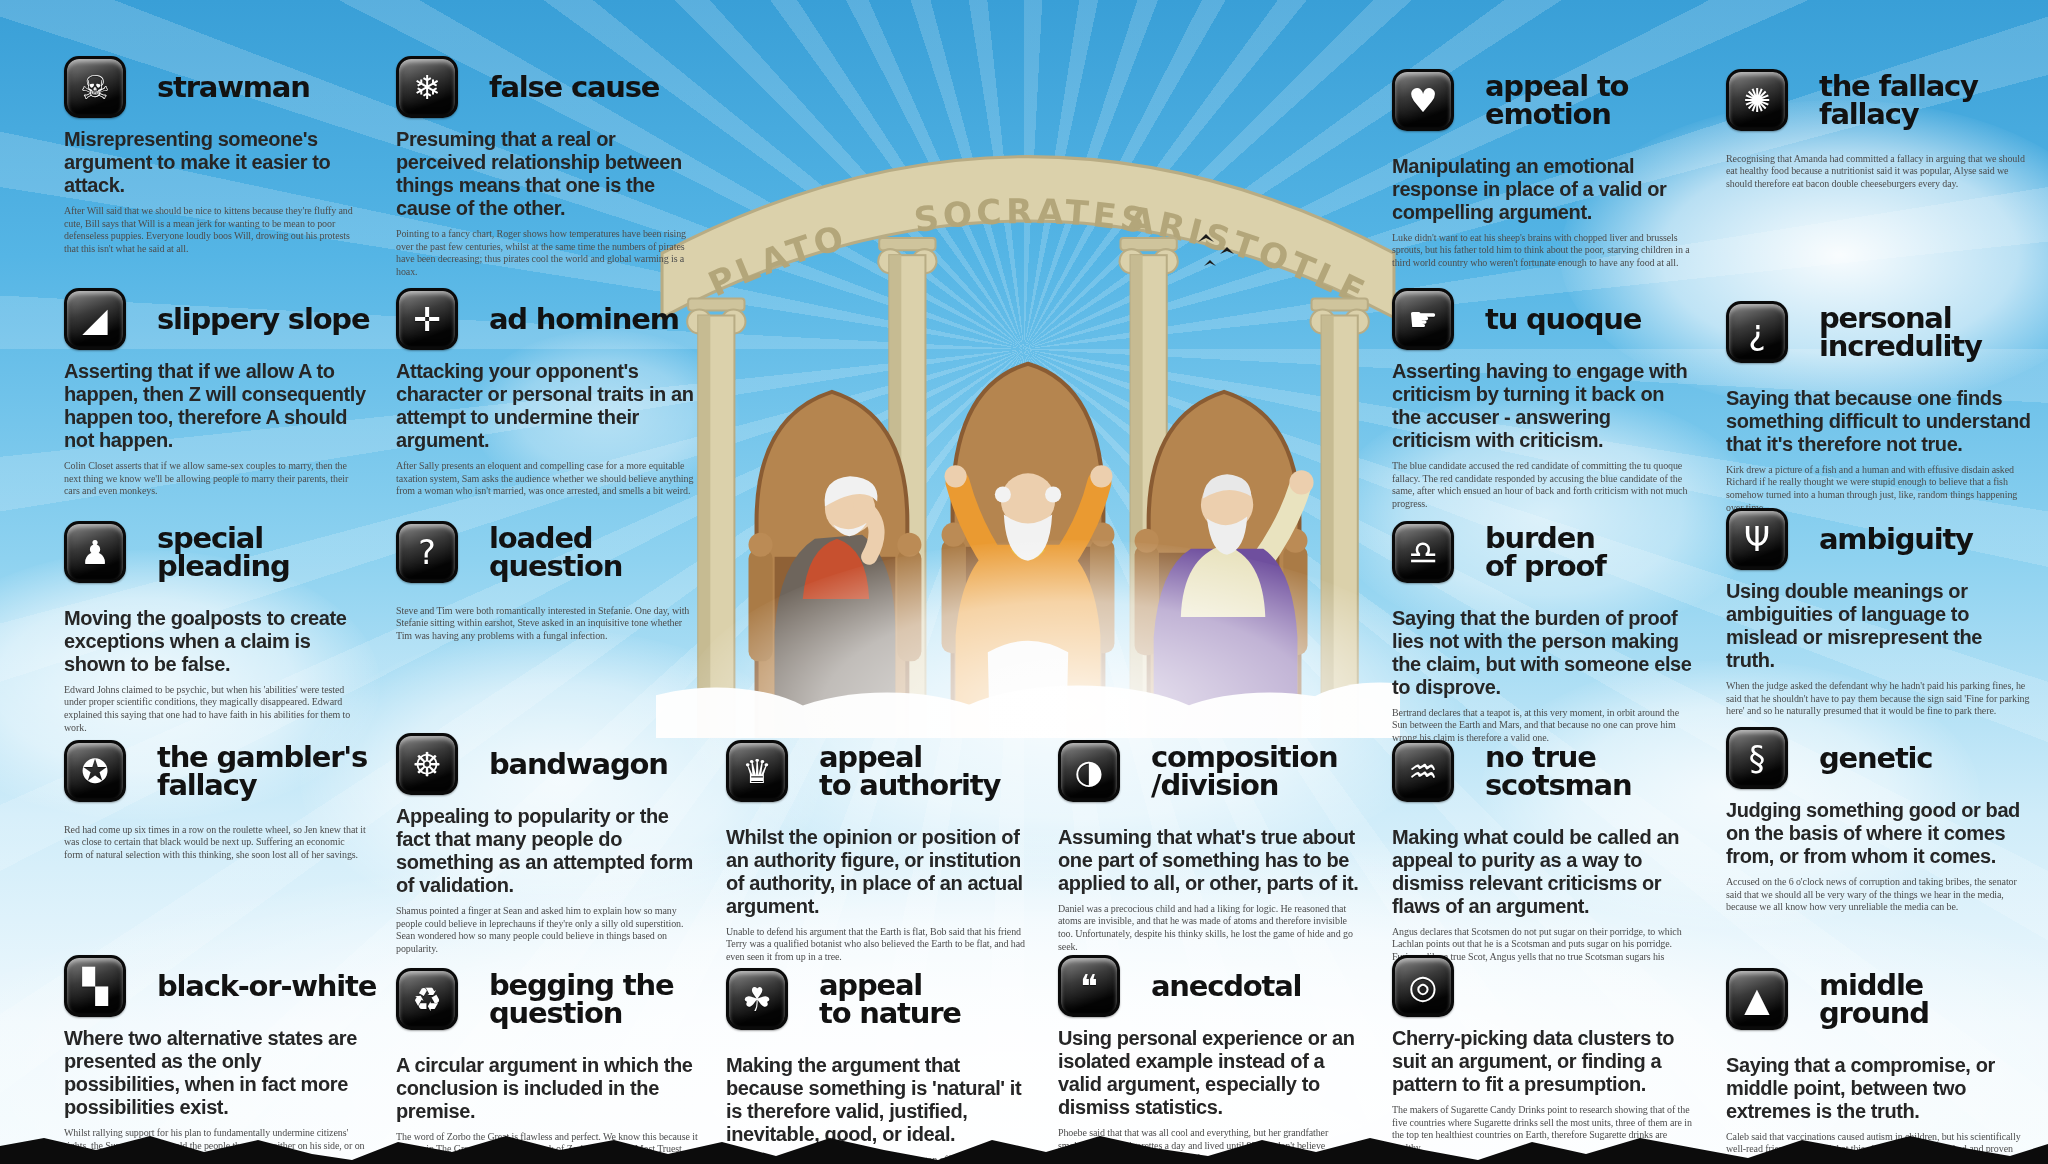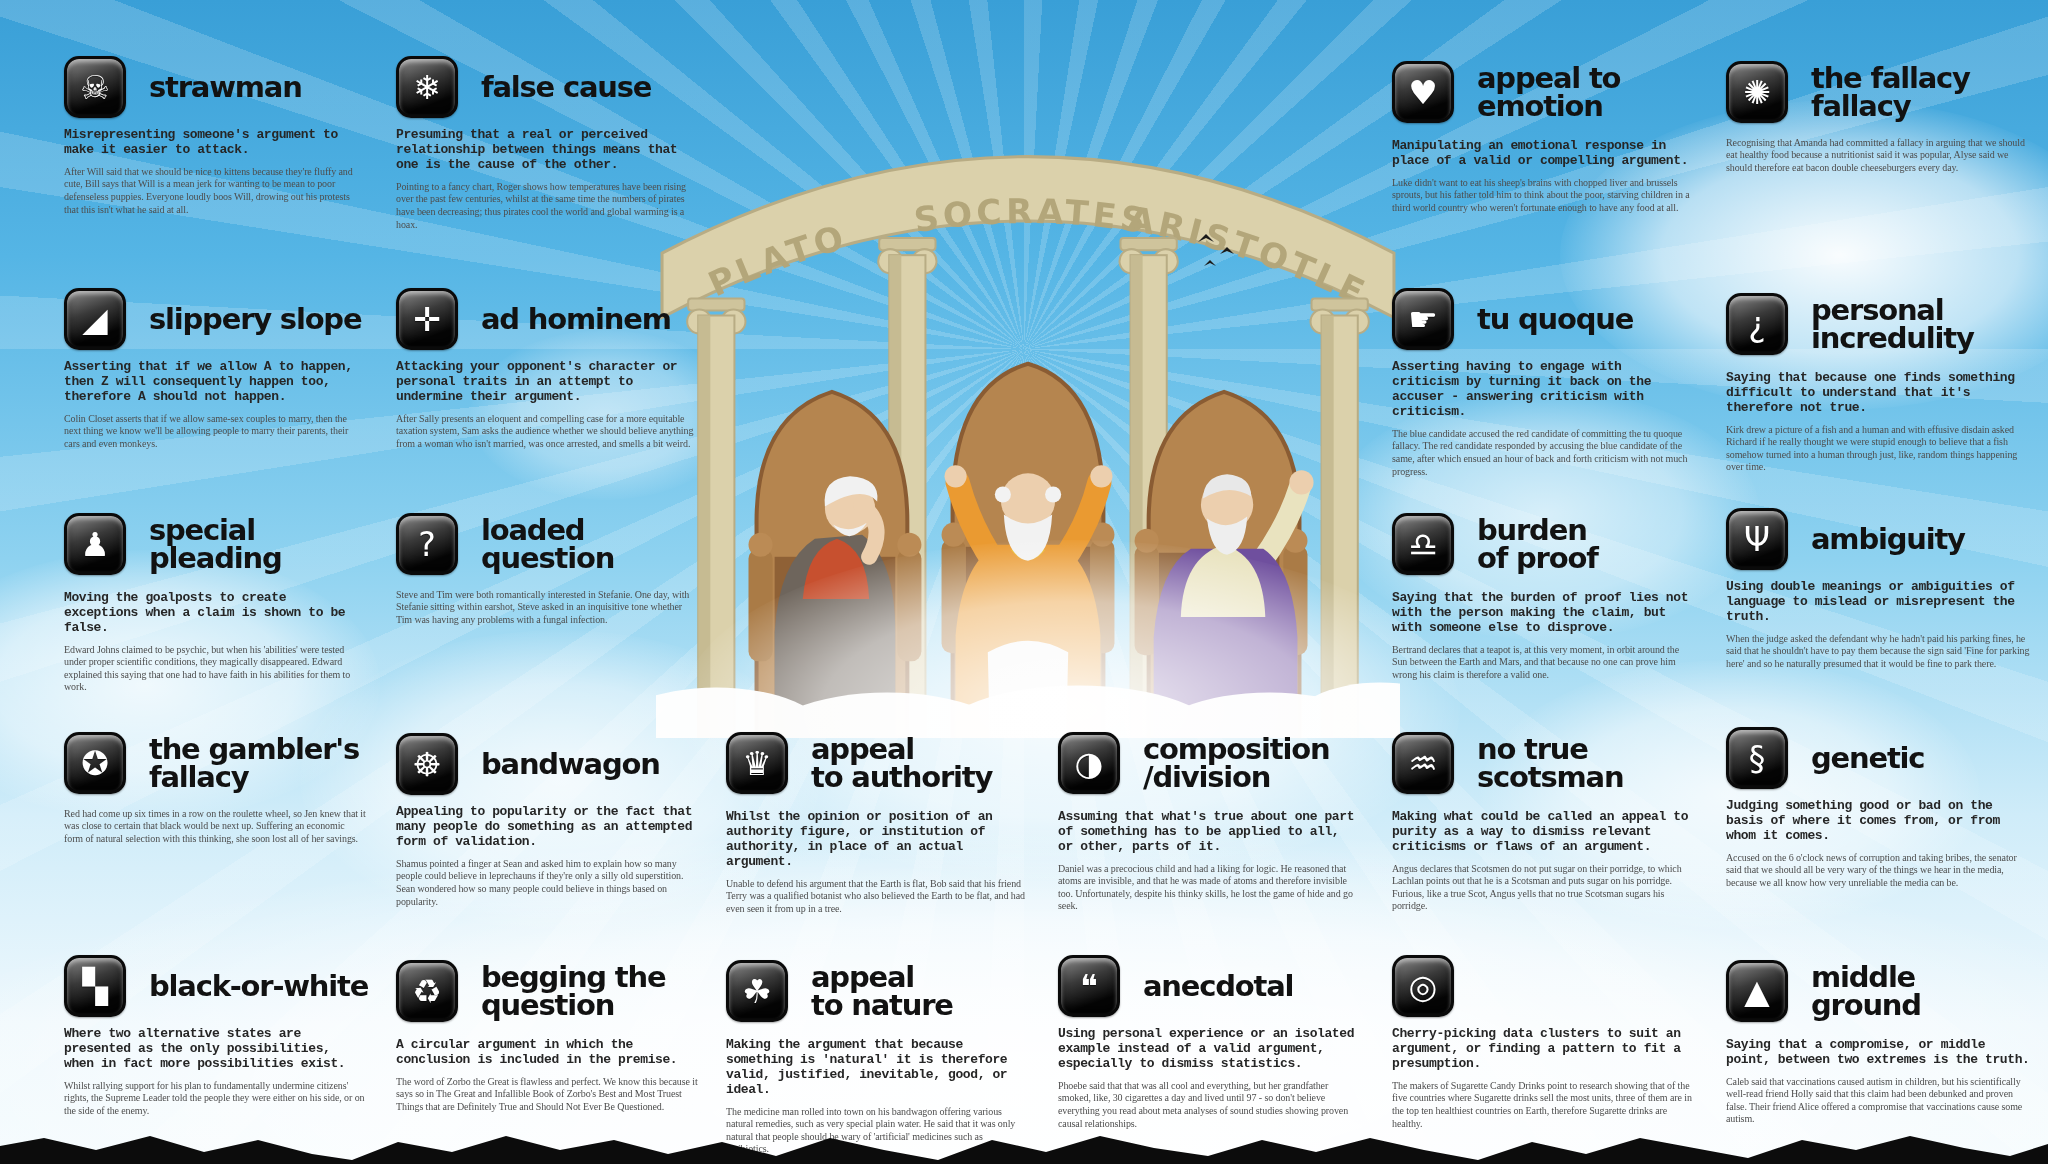--- a/index.html
+++ b/index.html
@@ -19,23 +19,23 @@
   .torn{position:absolute;left:0;bottom:0;width:2048px;height:34px;z-index:9;}
 
   .entry{position:absolute;z-index:5;}
   .head{display:flex;align-items:center;gap:15px;}
   .icon{flex:0 0 auto;width:62px;height:62px;border-radius:15px;
     background:linear-gradient(160deg,#8a8a8a 0%,#3a3a3a 38%,#050505 75%);
     border:3px solid #0a0a0a;box-sizing:border-box;
     box-shadow:inset 0 3px 4px rgba(255,255,255,.5), inset 0 -6px 8px rgba(0,0,0,.65), 0 1px 2px rgba(0,0,0,.35);
     display:flex;align-items:center;justify-content:center;}
   .glyph{color:#ffffff;font-size:33px;line-height:1;font-family:"DejaVu Sans",sans-serif;text-shadow:0 1px 1px rgba(0,0,0,.6);}
-  .title{margin:8px;font-family:"DejaVu Sans",sans-serif;font-weight:bold;font-size:29px;line-height:.98;
+  .title{margin:16px;font-family:"DejaVu Sans",sans-serif;font-weight:bold;font-size:29px;line-height:.98;
     letter-spacing:-1.2px;color:#121212;white-space:pre;}
-  .desc{margin:10px 0 0 0;font-family:Liberation Mono, monospace;font-weight:bold;font-size:13px;
+  .desc{margin:10px 0 0 0;font-family:Liberation Sans, sans-serif;font-weight:bold;font-size:20px;
     line-height:1.15;letter-spacing:-.4px;color:#262626;}
   .ex{margin:8px 0 0 0;font-family:Liberation Serif, serif;font-size:10px;line-height:1.26;
     letter-spacing:-.1px;color:#4d4d4d;}
 </style>
 </head>
 <body>
 
 <div class="poster">
 
   <div class="cloud" style="left:1560px;top:100px;width:560px;height:310px;"></div>

